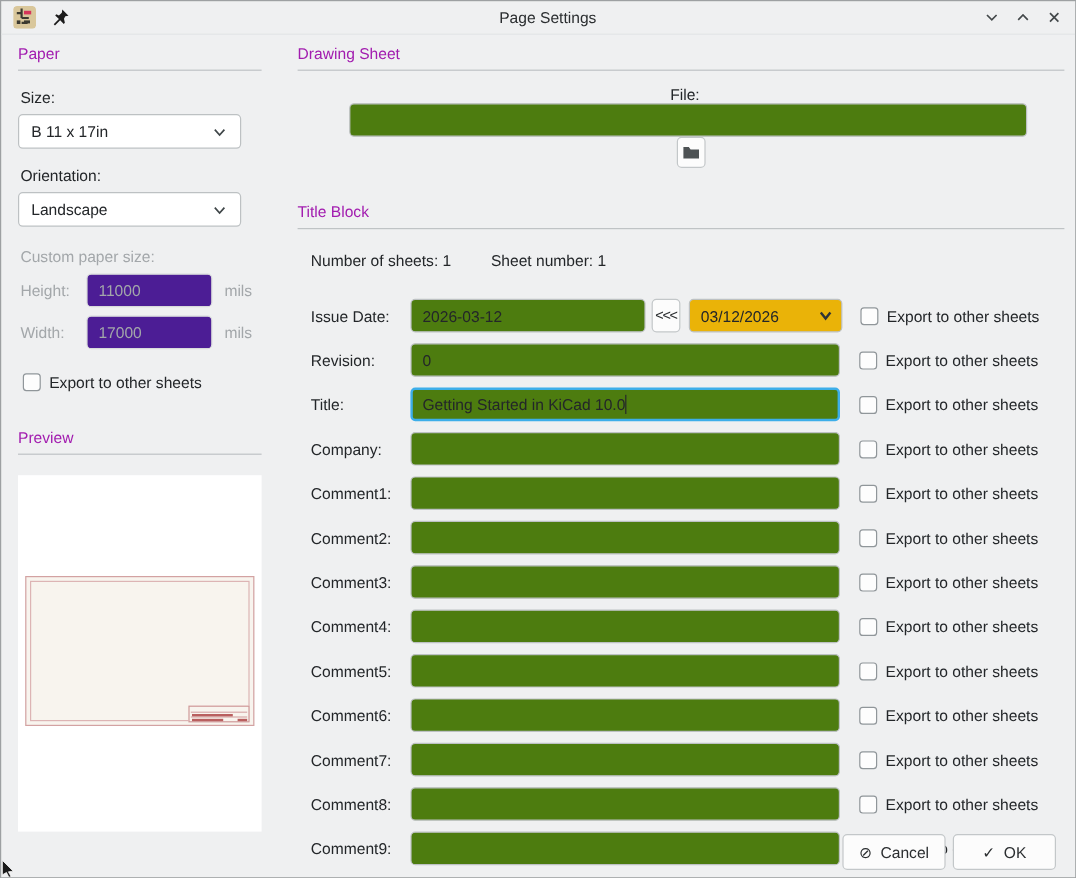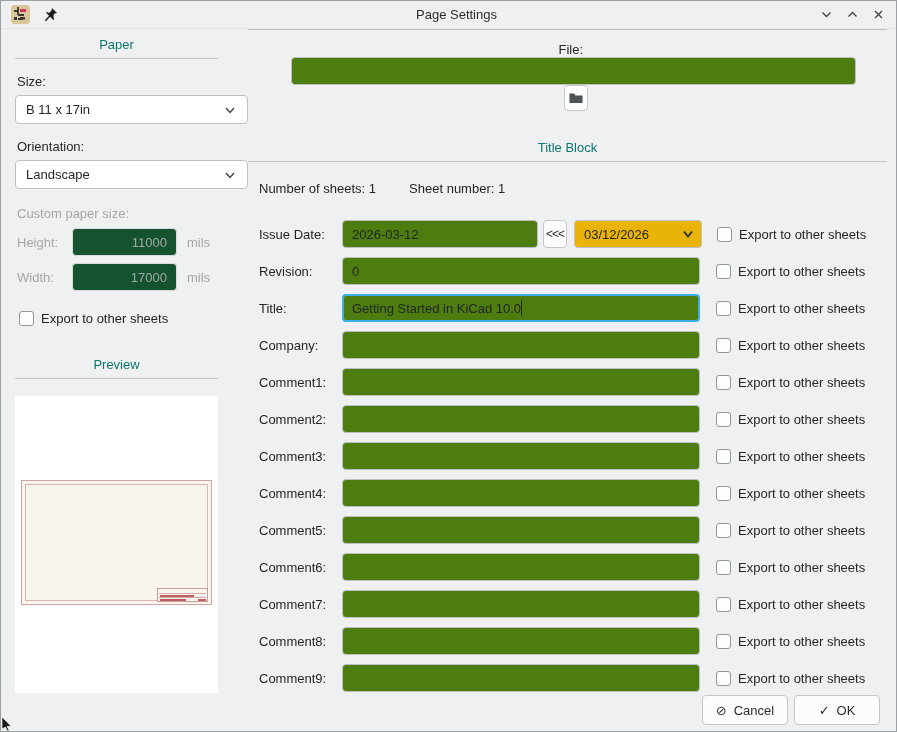--- a/index.html
+++ b/index.html
@@ -15,40 +15,40 @@
   .titlebar { position:relative; height:28px; display:flex; align-items:center;
               padding:0 10px; border-bottom:1px solid #e3e5e6; }
   .titlebar-title { position:absolute; left:16px; right:0; text-align:center; color:#2b2e30; }
   .app-icon { width:19px; height:19px; border-radius:3px; margin-right:13px; z-index:2; }
   .pin-icon { width:15px; height:15px; z-index:2; }
   .win-controls { margin-left:auto; display:flex; gap:10px; z-index:2; }
   .win-btn { width:16px; height:16px; display:flex; align-items:center; justify-content:center; cursor:default; }
   
   .panel-left  { position:absolute; left:14px;  top:28px; width:203px; }
   .panel-right { position:absolute; left:247px; top:28px; width:639px; }
-  .section-header { text-align:center; padding-top:8px; padding-bottom:6px; color:#0f766e; }
+  .section-header { padding-top:8px; padding-bottom:6px; color:#a21caf; }
   .section-divider { border:none; border-top:1px solid #bfc3c5; height:0; }
   
   .textbox { background:#4d7c0f; border:1px solid #bdc1c3; border-radius:4px;
              height:28px; display:flex; align-items:center; padding:0 9px; overflow:hidden; white-space:nowrap; }
   .textbox.focused { border:2px solid #3daee9; padding:0 8px; }
-  .textbox.disabled { background:#14532d; border-color:#d8dadb; color:#a3a7aa;justify-content:flex-end; }
+  .textbox.disabled { background:#4c1d95; border-color:#d8dadb; color:#a3a7aa; }
   .caret { display:none; width:1px; height:16px; background:#26292b; flex:none; }
   .textbox.focused .caret { display:inline-block; }
   .selectbox { background:#ffffff; border:1px solid #bdc1c3; border-radius:4px;
                height:29px; display:flex; align-items:center; padding:0 10px; justify-content:space-between; }
   .checkbox { width:15px; height:15px; border:1px solid #90969a; border-radius:3px;
               background:#fdfdfd; flex:none; }
   .checkbox-group { display:flex; align-items:center; gap:7px; }
   .btn { background:#fcfcfc; border:1px solid #c3c7c9; border-radius:4px;
          display:flex; align-items:center; justify-content:center; color:#2b2e30; }
   .muted { color:#a3a7aa; }
   
   .fld-label { display:block; margin-top:15px; margin-bottom:6px; padding-left:2px; }
-  .panel-left .selectbox { width:233px; }
+  .panel-left .selectbox { width:186px; }
   .custom-label { margin-top:17px; padding-left:2px; }
   .hw-row { display:flex; align-items:center; margin-top:7px; }
   .hw-row .hw-label { width:57px; padding-left:2px; }
   .hw-row .textbox { width:105px; }
   .hw-row .unit { margin-left:10px; }
   .left-checkbox { margin-top:20px; padding-left:4px; }
   .preview-header { margin-top:23px; }
   .preview-box { margin-top:17px; width:203px; height:297px; background:#ffffff; position:relative; }
   .sheet { position:absolute; left:6px; top:84px; width:191px; height:125px;
            background:#f8f4ee; border:1px solid #d3a2a2; }
@@ -174,20 +174,21 @@
           <div class="tline" style="top:8px"></div>
           <div class="ttext" style="left:2px; top:5.5px; width:34px;"></div>
           <div class="ttext" style="left:2px; top:10px; width:26px;"></div>
           <div class="ttext" style="left:40px; top:10px; width:8px;"></div>
         </div>
       </div>
     </div>
   </div>
 
   <div class="panel-right">
+    <div class="section-header">Drawing Sheet</div>
     <hr class="section-divider">
 
     <div class="file-row">
       <span class="file-label">File:</span>
       <div class="textbox">
         <span></span>
       </div>
       <div class="btn folder-btn">
         <svg width="14" height="12" viewBox="0 0 14 12">
             <path d="M0.5 1.5h4.5l1.5 2h7v7.5h-13z" fill="#4d5254"></path>

